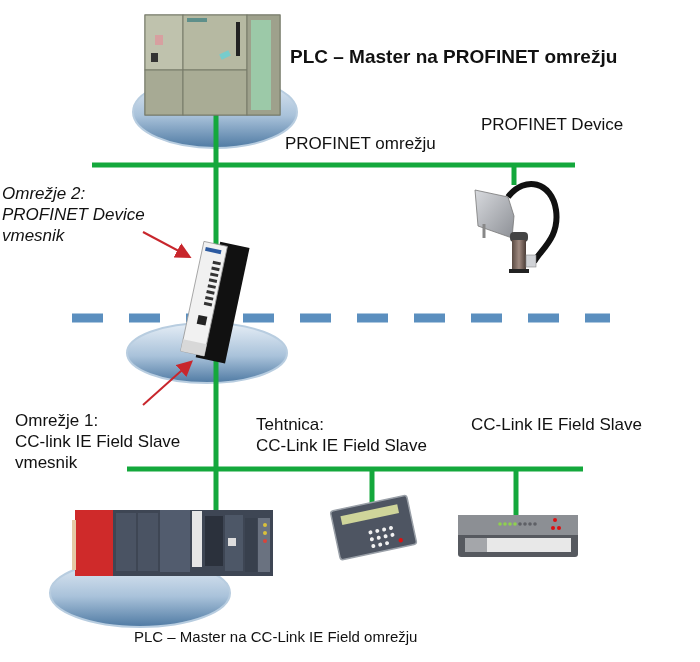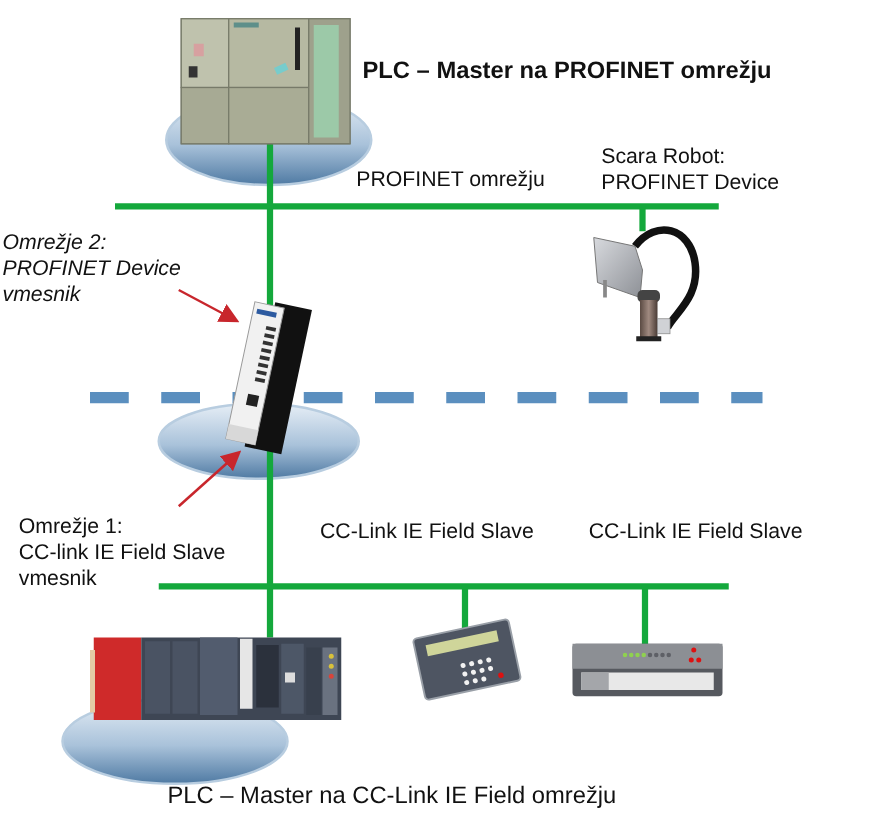--- a/index.html
+++ b/index.html
@@ -156,37 +156,37 @@
     <rect x="465" y="538" width="106" height="14" fill="#e8e8e8"></rect>
     <rect x="465" y="538" width="22" height="14" fill="#a4a6aa"></rect>
   </g>
 </svg>
 
 <div class="lbl" style="left:290px;top:46px;font-size:19px;font-weight:bold;">PLC – Master na PROFINET omrežju</div>
 
 <div class="lbl" style="left:285px;top:133px;">PROFINET omrežju</div>
 
 <div class="lbl" style="left:481px;top:114px;">
-  <span>Scara Robot:</span>
   <span>PROFINET Device</span>
 </div>
 
 <div class="lbl" style="left:2px;top:183px;font-style:italic;">
   <span>Omrežje 2:</span>
   <span>PROFINET Device</span>
   <span>vmesnik</span>
 </div>
 
 <div class="lbl" style="left:15px;top:410px;">
   <span>Omrežje 1:</span>
   <span>CC-link IE Field Slave</span>
   <span>vmesnik</span>
 </div>
 
 <div class="lbl" style="left:256px;top:414px;">
+  <span>Tehtnica:</span>
   <span>CC-Link IE Field Slave</span>
 </div>
 
 <div class="lbl" style="left:471px;top:414px;">
   <span>CC-Link IE Field Slave</span>
 </div>
 
-<div class="lbl" style="left:134px;top:626px;font-size:19px;">PLC – Master na CC-Link IE Field omrežju</div>
+<div class="lbl" style="left:134px;top:626px;font-size:15px;">PLC – Master na CC-Link IE Field omrežju</div>
 
 </body></html>

